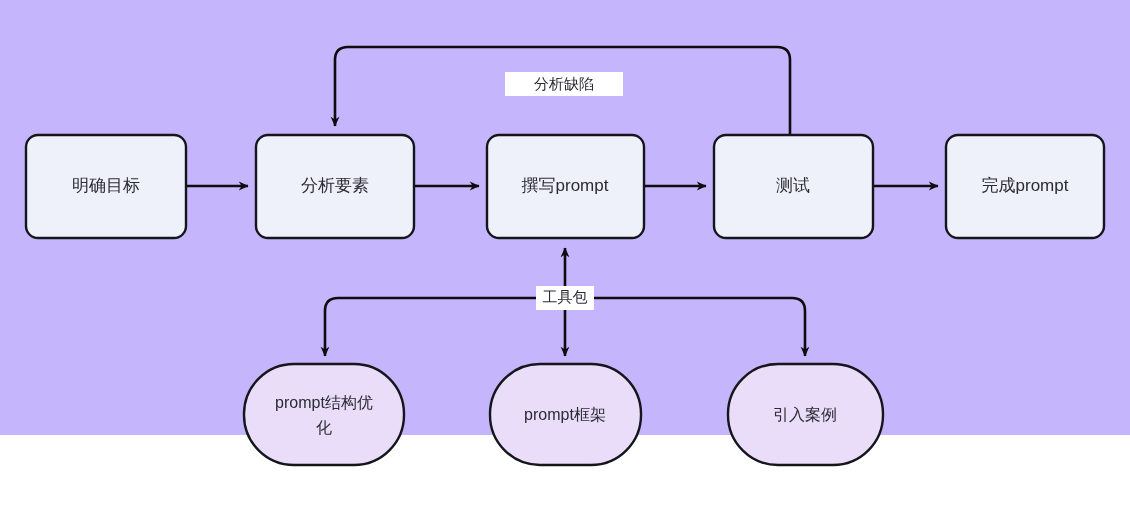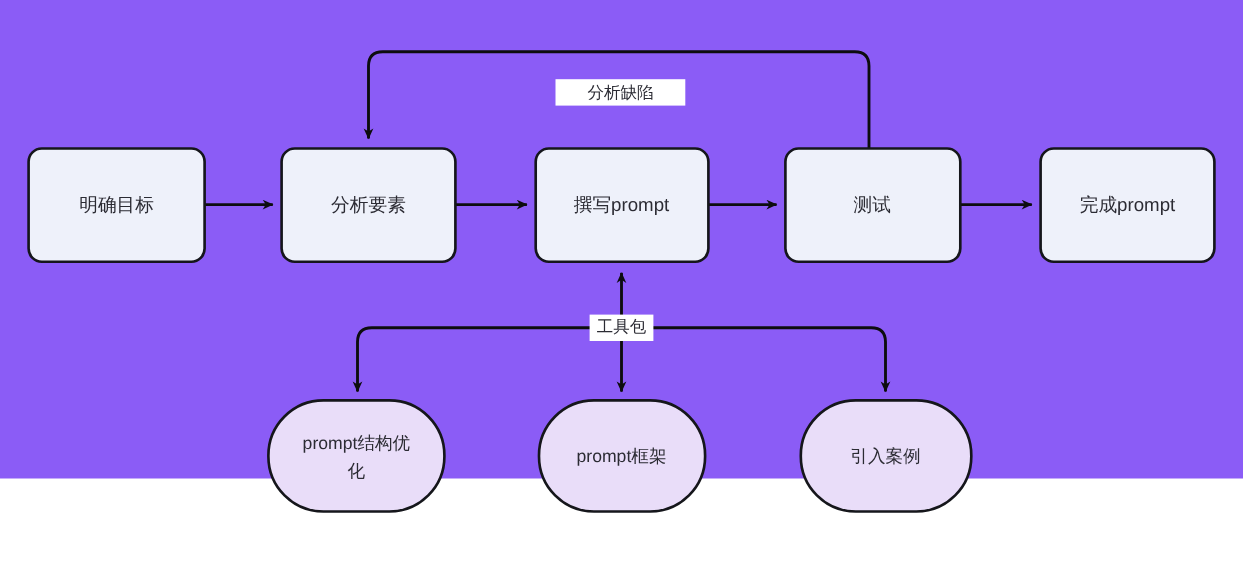--- a/index.html
+++ b/index.html
@@ -10,21 +10,21 @@
   body {
     width: 1130px;
     height: 521px;
     overflow: hidden;
     font-family: "Liberation Sans", "DejaVu Sans", sans-serif;
   }
   #diagram-root {
     position: relative;
     width: 1130px;
     height: 435px;
-    background: #8b5cf6;
+    background: #c4b5fd;
     text-align: center;
   }
   svg.flow {
     display: block;
     width: 1130px;
     height: 521px;
   }
   .node-rect {
     fill: #eef1fa;
     stroke: #15161b;

